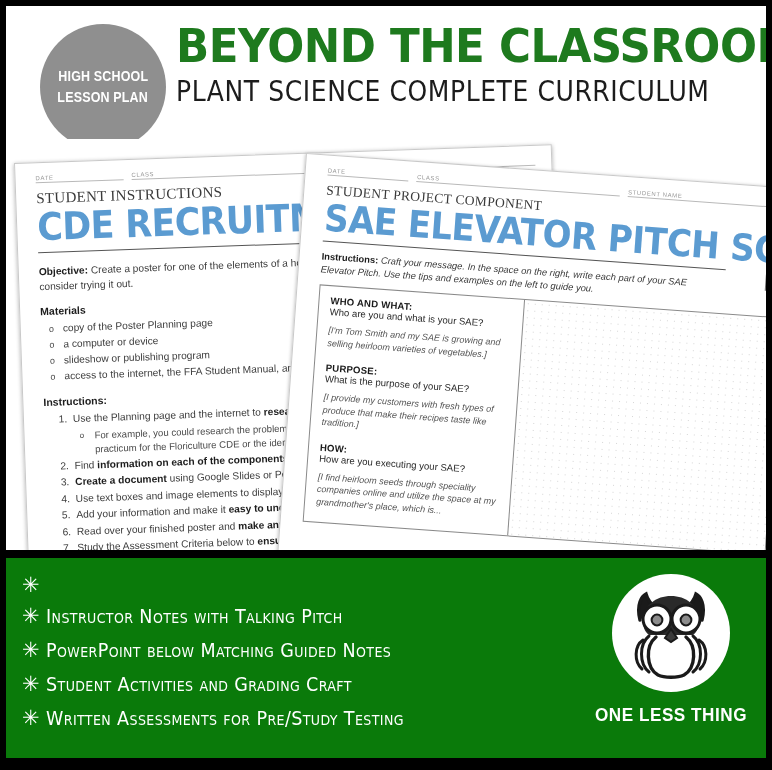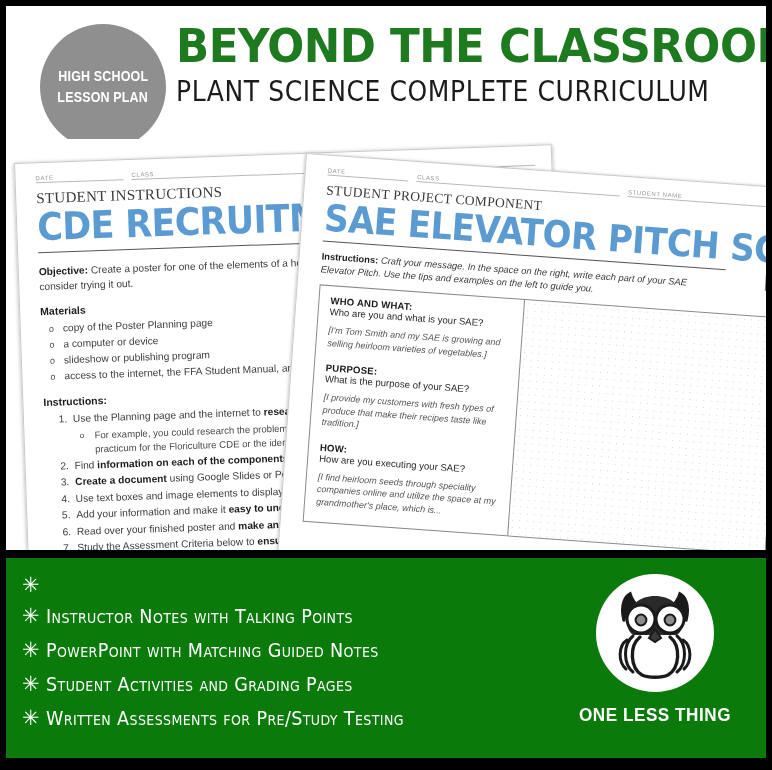--- a/index.html
+++ b/index.html
@@ -77,21 +77,21 @@
   .q-e{font-size:9px;font-style:italic;color:#555;line-height:12.5px;margin-bottom:13px;}
   .monitor{position:absolute;right:10px;top:86px;width:26px;height:24px;}
 
   
   .footer{position:absolute;left:6px;top:558px;width:760px;height:200px;background:#0a7a0a;overflow:hidden;}
   .feat-list{position:absolute;left:16px;top:14px;list-style:none;margin:0;padding:0;}
   .feat{display:flex;align-items:baseline;color:#fff;margin-bottom:4px;}
   .ast{font-size:21px;line-height:26px;width:24px;color:#fff;font-family:"DejaVu Sans",sans-serif;}
   .feat-txt{font-family:"DejaVu Sans Condensed","Liberation Sans",sans-serif;
             font-size:19.5px;line-height:30px;letter-spacing:.4px;font-variant:small-caps;white-space:nowrap;}
-  .brand{position:absolute;right:16px;top:16px;width:190px;text-align:center;}
+  .brand{position:absolute;right:0;top:16px;width:190px;text-align:center;}
   .owl-circle{width:118px;height:118px;border-radius:50%;background:#fff;margin:0 auto;position:relative;}
   .brand-name{margin-top:12px;color:#fff;font-family:"Liberation Sans Narrow","Liberation Sans",sans-serif;
               font-weight:bold;font-size:19px;letter-spacing:.6px;transform:scaleX(.9);}
 </style>
 </head>
 <body>
 
 <div id="page">
 
   <div class="header">
@@ -199,29 +199,29 @@
 
   </div>
 
   <div class="footer">
     <ul class="feat-list">
       <li class="feat">
         <span class="ast">✳</span>
       </li>
       <li class="feat">
         <span class="ast">✳</span>
-        <span class="feat-txt">Instructor Notes with Talking Points</span>
-      </li>
-      <li class="feat">
-        <span class="ast">✳</span>
-        <span class="feat-txt">PowerPoint with Matching Guided Notes</span>
-      </li>
-      <li class="feat">
-        <span class="ast">✳</span>
-        <span class="feat-txt">Student  Activities  and  Grading  Pages</span>
+        <span class="feat-txt">Instructor Notes with Talking Pitch</span>
+      </li>
+      <li class="feat">
+        <span class="ast">✳</span>
+        <span class="feat-txt">PowerPoint below Matching Guided Notes</span>
+      </li>
+      <li class="feat">
+        <span class="ast">✳</span>
+        <span class="feat-txt">Student  Activities  and  Grading  Craft</span>
       </li>
       <li class="feat">
         <span class="ast">✳</span>
         <span class="feat-txt">Written Assessments for Pre/Study Testing</span>
       </li>
     </ul>
 
     <div class="brand">
       <div class="owl-circle">
         <svg viewBox="0 0 118 118" width="118" height="118">

